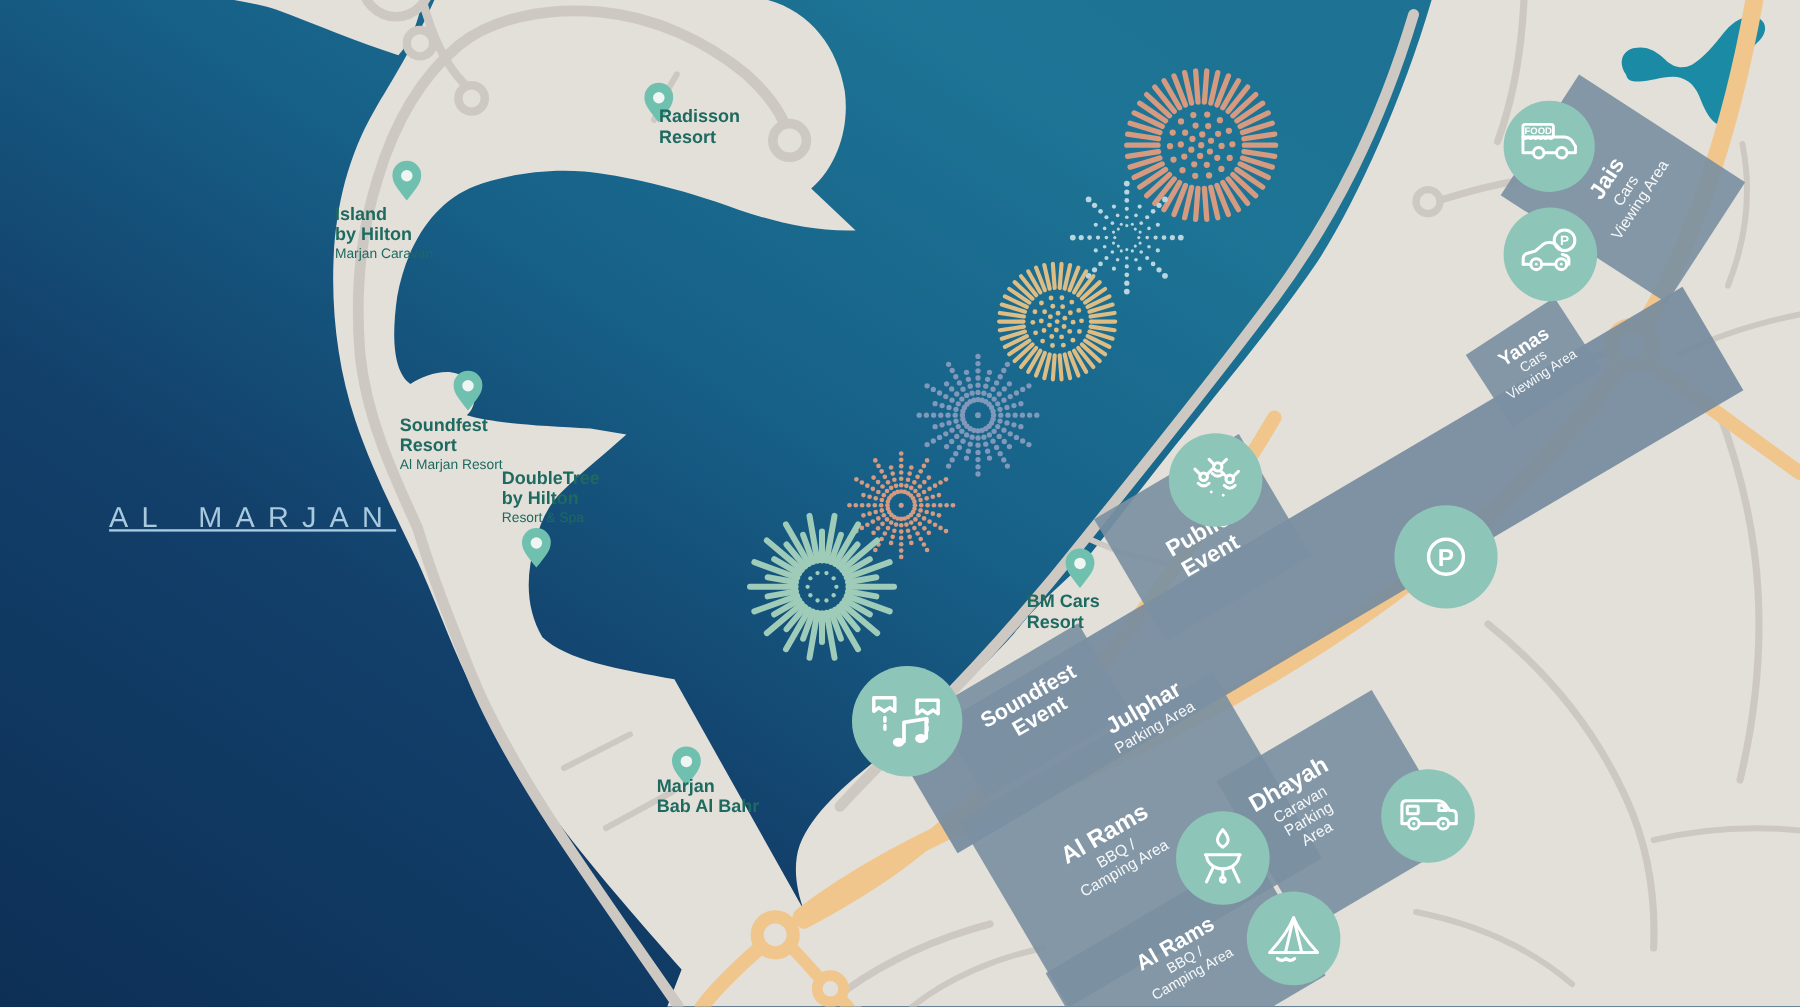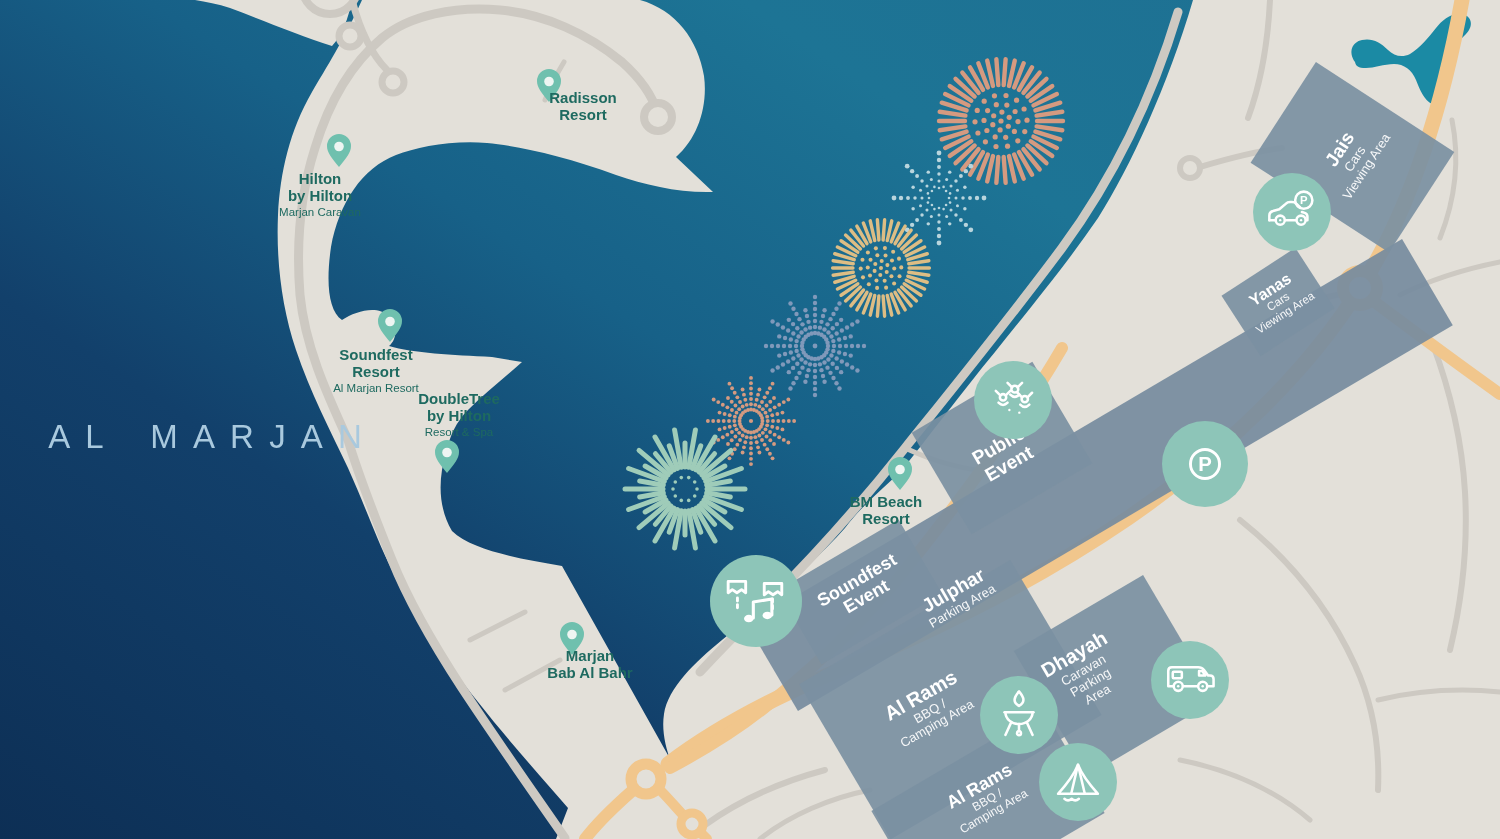--- a/index.html
+++ b/index.html
@@ -1,24 +1,24 @@
 <!DOCTYPE html>
 <html><head>
 <meta charset="utf-8">
 <style>
   html,body{margin:0;padding:0;background:#0d2f55;}
   .stage{position:relative;width:1500px;height:839px;overflow:hidden;
          font-family:"Liberation Sans",sans-serif;background:#0d2f55;}
   .stage > svg.basemap{position:absolute;left:0;top:0;}
   
   .map-title{position:absolute;left:30px;top:416px;width:350px;text-align:center;
-    color:#a9c9de;font-size:33px;font-weight:300;line-height:1.3;}
+    color:#a9c9de;font-size:24px;font-weight:300;line-height:1.3;text-decoration:underline;}
   .map-title span{display:block;letter-spacing:.46em;margin-right:-.46em;word-spacing:.25em;}
   
-  .resort-label{position:absolute;transform:translate(-50%,0);text-align:center;
+  .resort-label{position:absolute;transform:translate(-50%,0);text-align:left;
     color:#1e6a60;line-height:1.12;white-space:nowrap;}
   .resort-label .main{font-weight:bold;font-size:15px;display:block;}
   .resort-label .sub{font-size:11.5px;display:block;margin-top:1px;}
   
   .area-label{position:absolute;text-align:center;color:#ffffff;white-space:nowrap;line-height:1.08;}
   .area-label .main{font-weight:bold;display:block;}
   .area-label .sub{display:block;opacity:.93;font-weight:normal;}
   
   .poi{position:absolute;border-radius:50%;background:#8dc5b8;
        display:flex;align-items:center;justify-content:center;
@@ -706,36 +706,36 @@
 
   <div class="map-title">
     <span>AL MARJAN</span>
   </div>
 
   <div class="resort-label" style="left:583px;top:90px;">
     <span class="main">Radisson</span>
     <span class="main">Resort</span>
   </div>
   <div class="resort-label" style="left:320px;top:171px;">
-    <span class="main">Hilton</span>
+    <span class="main">Island</span>
     <span class="main">by Hilton</span>
     <span class="sub">Marjan Caravan</span>
   </div>
   <div class="resort-label" style="left:376px;top:347px;">
     <span class="main">Soundfest</span>
     <span class="main">Resort</span>
     <span class="sub">Al Marjan Resort</span>
   </div>
   <div class="resort-label" style="left:459px;top:391px;">
     <span class="main">DoubleTree</span>
     <span class="main">by Hilton</span>
     <span class="sub">Resort &amp; Spa</span>
   </div>
   <div class="resort-label" style="left:886px;top:494px;">
-    <span class="main">BM Beach</span>
+    <span class="main">BM Cars</span>
     <span class="main">Resort</span>
   </div>
   <div class="resort-label" style="left:590px;top:648px;">
     <span class="main">Marjan</span>
     <span class="main">Bab Al Bahr</span>
   </div>
 
   <div class="area-label" style="left:1352px;top:157px;transform:translate(-50%,-50%) rotate(-57deg);">
     <span class="main" style="font-size:19px;">Jais</span>
     <span class="sub" style="font-size:13px;">Cars</span>
@@ -768,20 +768,31 @@
     <span class="sub" style="font-size:12px;">BBQ /</span>
     <span class="sub" style="font-size:12px;">Camping Area</span>
   </div>
   <div class="area-label" style="left:1085px;top:673px;transform:translate(-50%,-50%) rotate(-30deg);">
     <span class="main" style="font-size:20px;">Dhayah</span>
     <span class="sub" style="font-size:13px;">Caravan</span>
     <span class="sub" style="font-size:13px;">Parking</span>
     <span class="sub" style="font-size:13px;">Area</span>
   </div>
 
+  <div class="poi" style="left:1291px;top:122px;width:76px;height:76px;">
+    <svg width="56" height="56" viewBox="-32 -32 64 64">
+      <rect x="-25" y="-21" width="29" height="12" rx="2"></rect>
+      <text x="-10.5" y="-11.5" font-size="9" font-weight="bold" fill="#fff" stroke="none" text-anchor="middle">FOOD</text>
+      <path d="M-25,-9 q2.4,3.2 4.8,0 q2.4,3.2 4.8,0 q2.4,3.2 4.8,0 q2.4,3.2 4.8,0 q2.4,3.2 4.8,0 q2.4,3.2 4.8,0"></path>
+      <path d="M-25,-9 V6 H25 V0"></path>
+      <path d="M4,-9 h10 q5,0 8,4 l3,5"></path>
+      <circle cx="-10" cy="6" r="5" fill="#8dc5b8"></circle>
+      <circle cx="12" cy="6" r="5" fill="#8dc5b8"></circle>
+    </svg>
+  </div>
   <div class="poi" style="left:1292px;top:212px;width:78px;height:78px;">
     <svg width="58" height="58" viewBox="-32 -32 64 64">
       <circle cx="13" cy="-13" r="9.5"></circle>
       <text x="13" y="-8.6" font-size="12.5" font-weight="bold" fill="#fff" stroke="none" text-anchor="middle">P</text>
       <path d="M-25,9 v-5 q0,-4 4,-5 l7,-2 7,-6 q2,-2 5,-2 h2 q3,0 5,2 l4,4"></path>
       <path d="M-25,9 h42 v-4 q0,-3 -3,-4 l-3,-1"></path>
       <circle cx="-13" cy="9" r="5" fill="#8dc5b8"></circle>
       <circle cx="10" cy="9" r="5" fill="#8dc5b8"></circle>
       <circle cx="-13" cy="9" r="1.3" fill="#fff" stroke="none"></circle>
       <circle cx="10" cy="9" r="1.3" fill="#fff" stroke="none"></circle>

